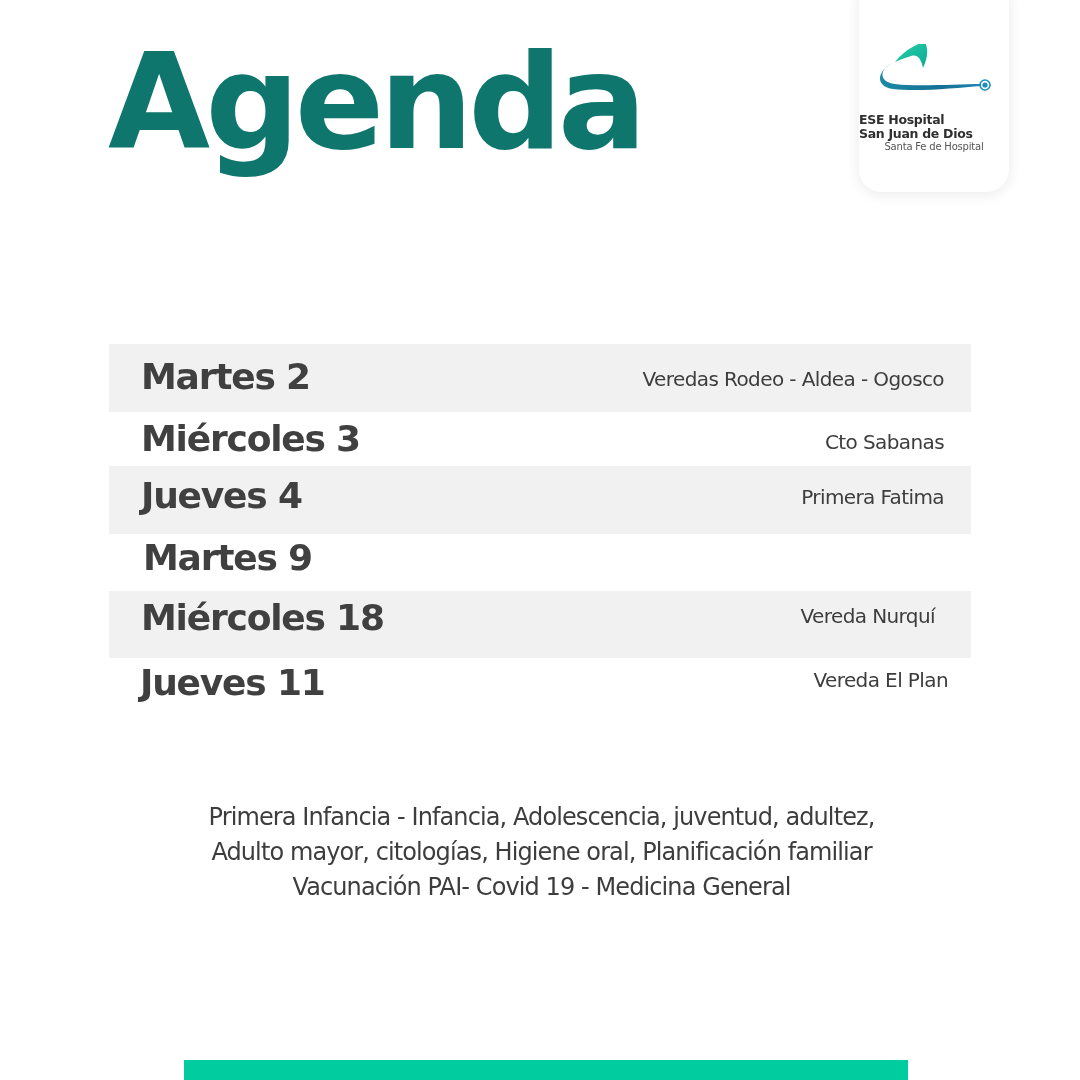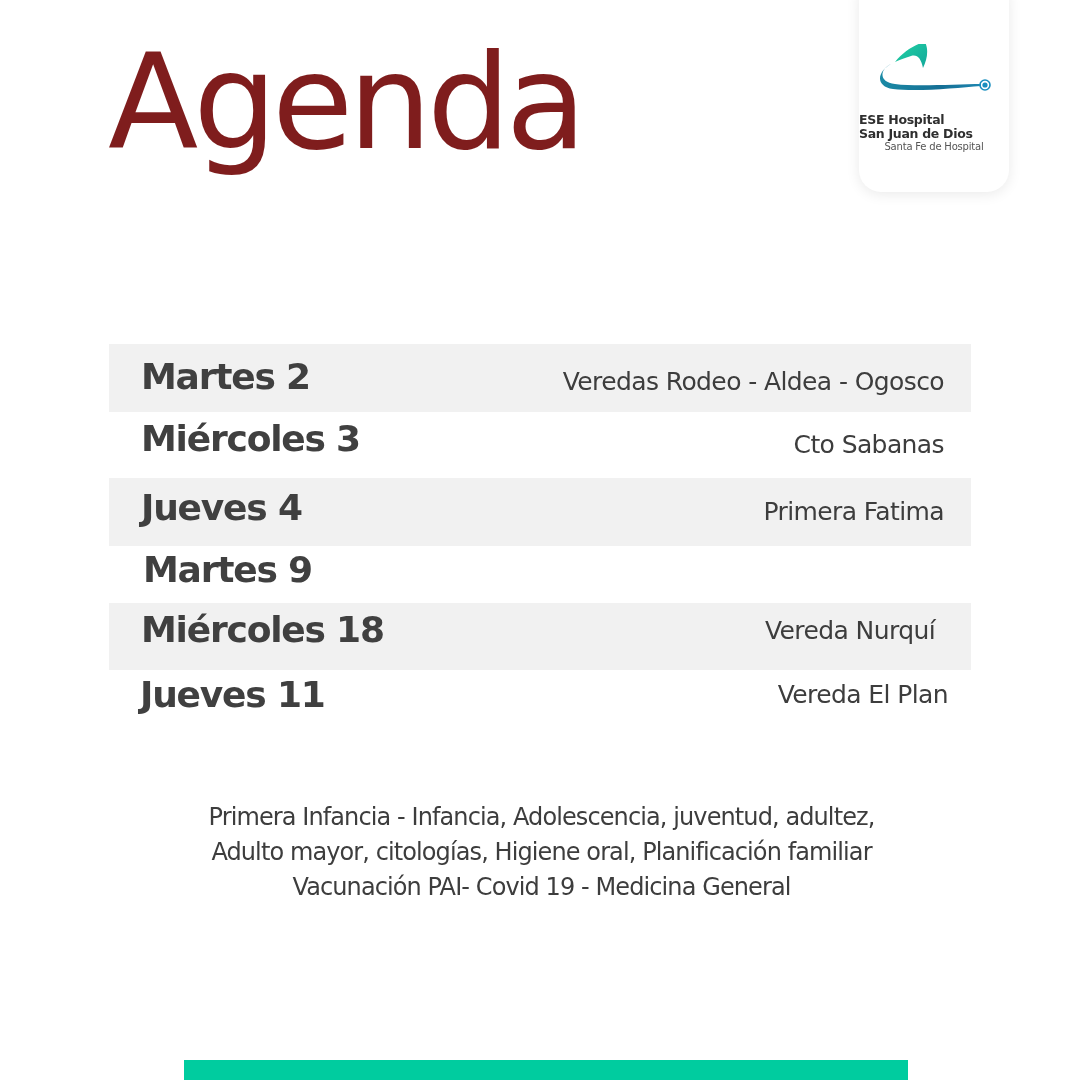--- a/index.html
+++ b/index.html
@@ -4,24 +4,24 @@
   <style>
     * { margin: 0; padding: 0; box-sizing: border-box; }
     html, body { width: 1080px; height: 1080px; background: #ffffff; overflow: hidden; }
     body { position: relative; font-family: "DejaVu Sans", sans-serif; }
 
     .title {
       position: absolute;
       left: 108px;
       top: 36px;
       font-family: "DejaVu Sans", sans-serif;
-      font-weight: normal;
+      font-weight: bold;
       font-size: 132px;
       letter-spacing: -5px;
-      color: #7f1d1d;
+      color: #0f766e;
       line-height: 1;
     }
 
     .logo-card {
       position: absolute;
       left: 859px;
       top: -20px;
       width: 150px;
       height: 212px;
       background: #ffffff;
@@ -75,21 +75,21 @@
       font-weight: bold;
       font-size: 36px;
       color: #404040;
       letter-spacing: -1.2px;
       white-space: nowrap;
     }
     .place {
       position: absolute;
       right: 27px;
       font-family: "DejaVu Sans", sans-serif;
-      font-size: 25px;
+      font-size: 20px;
       color: #3d3d3d;
       letter-spacing: -0.6px;
       white-space: nowrap;
     }
 
     .services {
       position: absolute;
       left: 0;
       width: 1083px;
       top: 800px;
@@ -136,21 +136,21 @@
   <div class="logo-name1">ESE Hospital</div>
   <div class="logo-name2">San Juan de Dios</div>
   <div class="logo-sub">Santa Fe de Hospital</div>
 </div>
 
 <div class="schedule">
   <div class="row shaded" style="height:68px">
     <span class="day" style="top:12px">Martes 2</span>
     <span class="place" style="top:23px">Veredas Rodeo - Aldea - Ogosco</span>
   </div>
-  <div class="row" style="height:66px">
+  <div class="row" style="height:54px">
     <span class="day" style="top:6px">Miércoles 3</span>
     <span class="place" style="top:18px">Cto Sabanas</span>
   </div>
   <div class="row shaded" style="height:68px">
     <span class="day" style="top:9px">Jueves 4</span>
     <span class="place" style="top:19px">Primera Fatima</span>
   </div>
   <div class="row" style="height:57px">
     <span class="day" style="top:3px;left:34px">Martes 9</span>
   </div>

